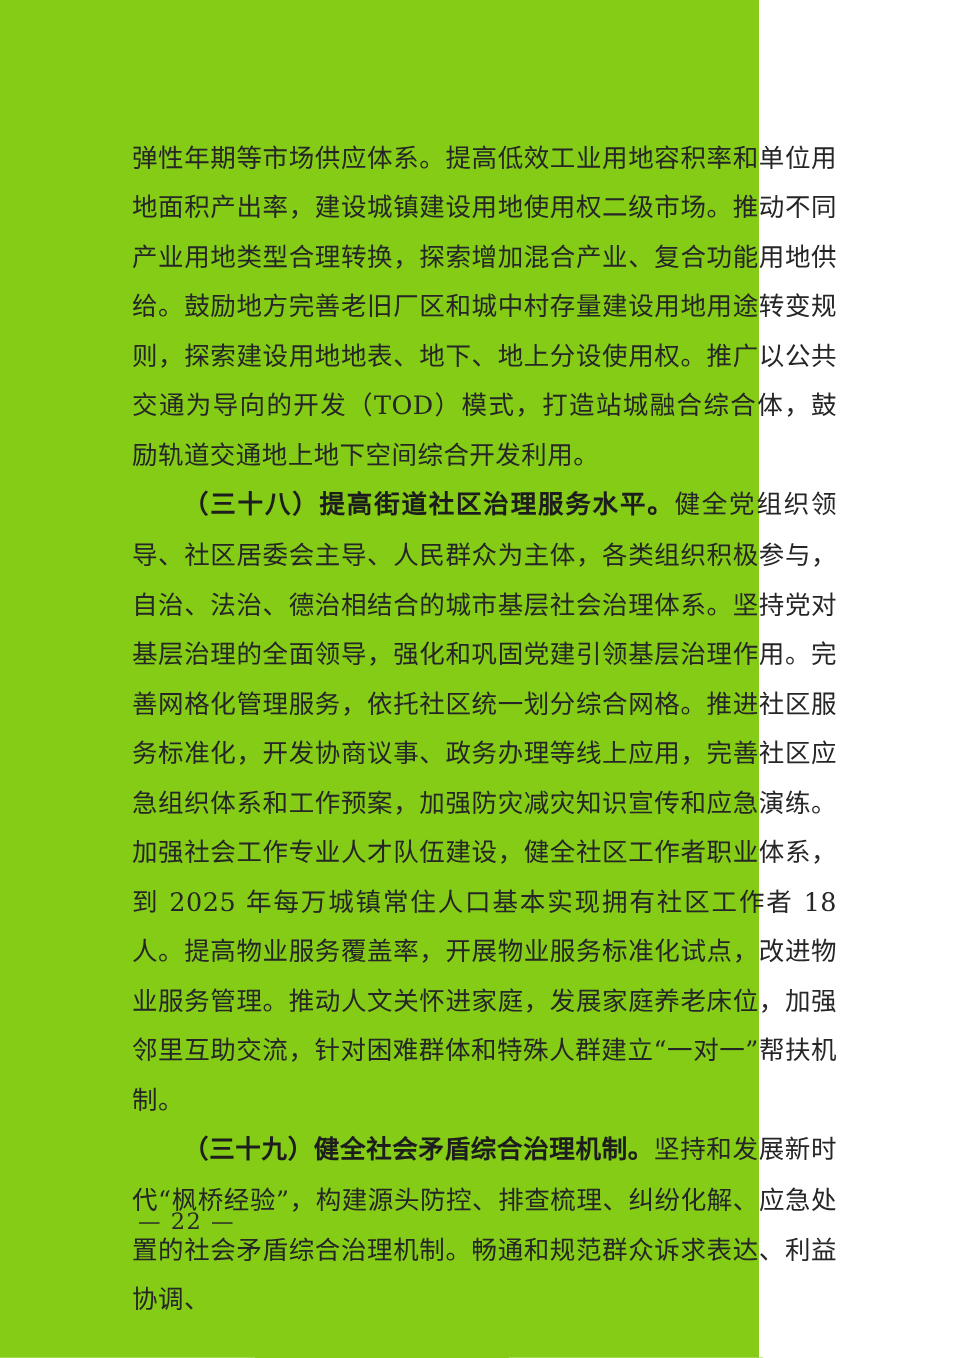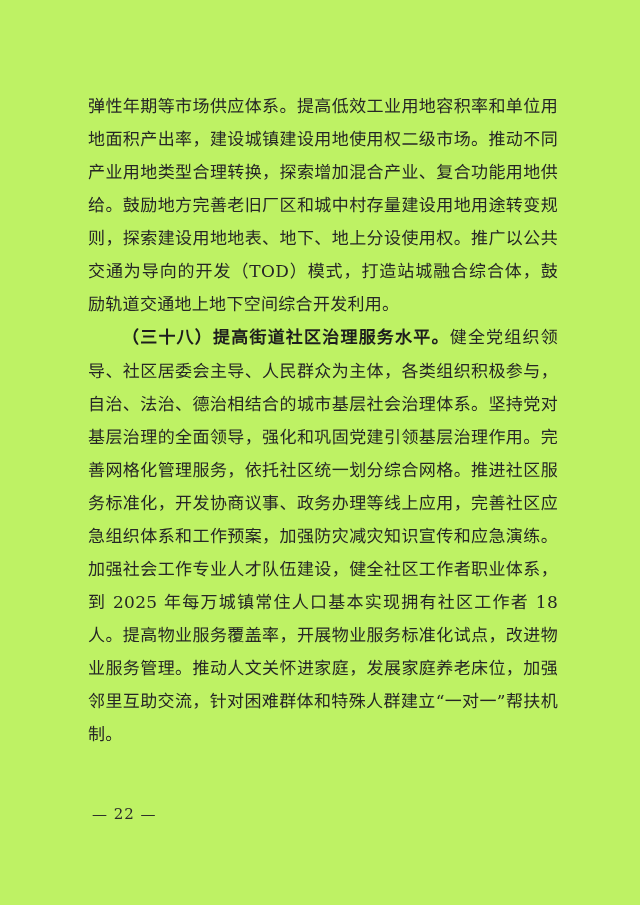--- a/index.html
+++ b/index.html
@@ -8,23 +8,23 @@
   }
   body {
     width: 640px;
     height: 905px;
     background: #ffffff;
     overflow: hidden;
     font-family: "DejaVu Serif", "Liberation Serif", serif;
   }
   .page {
     position: relative;
-    width: 640px;
+    width: 506px;
     height: 905px;
-    background: #bef264;
+    background: #84cc16;
     box-sizing: border-box;
   }
   .text-block {
     position: absolute;
     left: 88px;
     top: 90px;
     width: 470px;
     color: #262626;
     font-size: 17px;
     line-height: 33px;
@@ -58,18 +58,19 @@
 <body>
 
 <div class="page">
 
   <div class="text-block">
 
     <p class="para"><span>弹性年期等市场供应体系。提高低效工业用地容积率和单位用地面积产出率，建设城镇建设用地使用权二级市场。推动不同产业用地类型合理转换，探索增加混合产业、复合功能用地供给。鼓励地方完善老旧厂区和城中村存量建设用地用途转变规则，探索建设用地地表、地下、地上分设使用权。推广以公共交通为导向的开发（TOD）模式，打造站城融合综合体，鼓励轨道交通地上地下空间综合开发利用。</span></p>
 
     <p class="para indented"><span class="heading">（三十八）提高街道社区治理服务水平。</span><span>健全党组织领导、社区居委会主导、人民群众为主体，各类组织积极参与，自治、法治、德治相结合的城市基层社会治理体系。坚持党对基层治理的全面领导，强化和巩固党建引领基层治理作用。完善网格化管理服务，依托社区统一划分综合网格。推进社区服务标准化，开发协商议事、政务办理等线上应用，完善社区应急组织体系和工作预案，加强防灾减灾知识宣传和应急演练。加强社会工作专业人才队伍建设，健全社区工作者职业体系，到 2025 年每万城镇常住人口基本实现拥有社区工作者 18 人。提高物业服务覆盖率，开展物业服务标准化试点，改进物业服务管理。推动人文关怀进家庭，发展家庭养老床位，加强邻里互助交流，针对困难群体和特殊人群建立“一对一”帮扶机制。</span></p>
 
+    <p class="para indented"><span class="heading">（三十九）健全社会矛盾综合治理机制。</span><span>坚持和发展新时代“枫桥经验”，构建源头防控、排查梳理、纠纷化解、应急处置的社会矛盾综合治理机制。畅通和规范群众诉求表达、利益协调、</span></p>
 
   </div>
 
   <div class="page-number">— 22 —</div>
 
 </div>
 
 </body></html>

